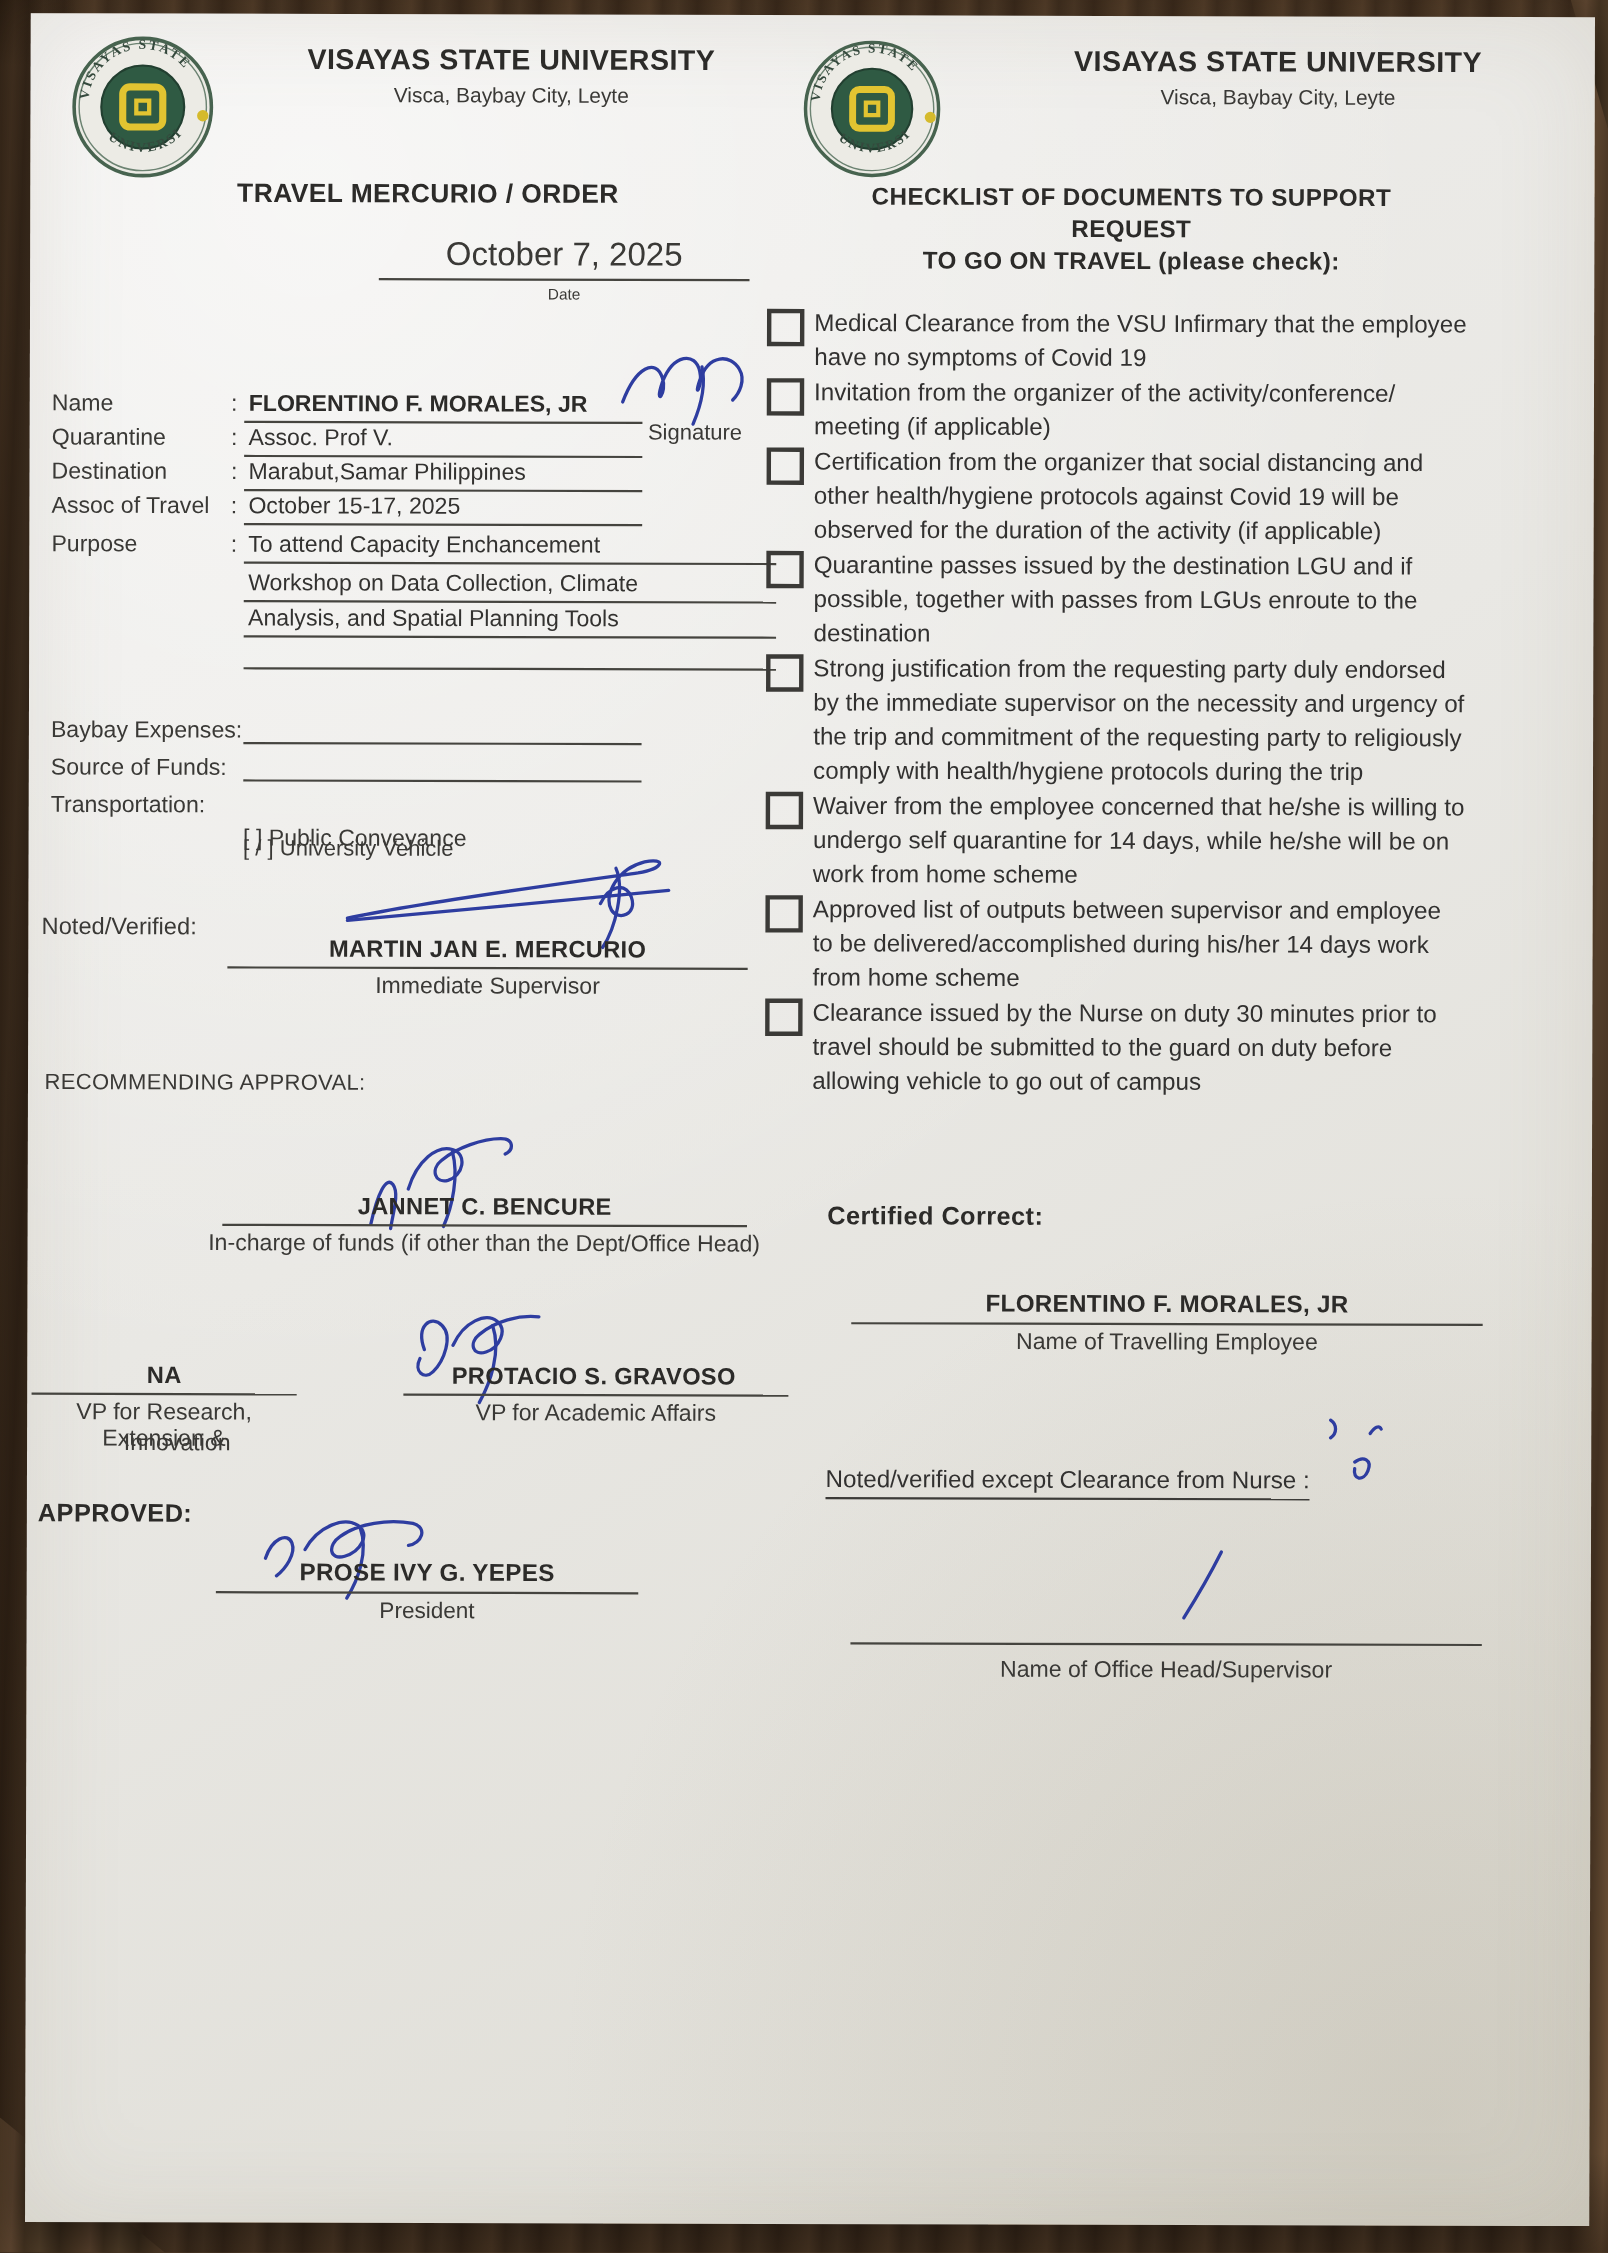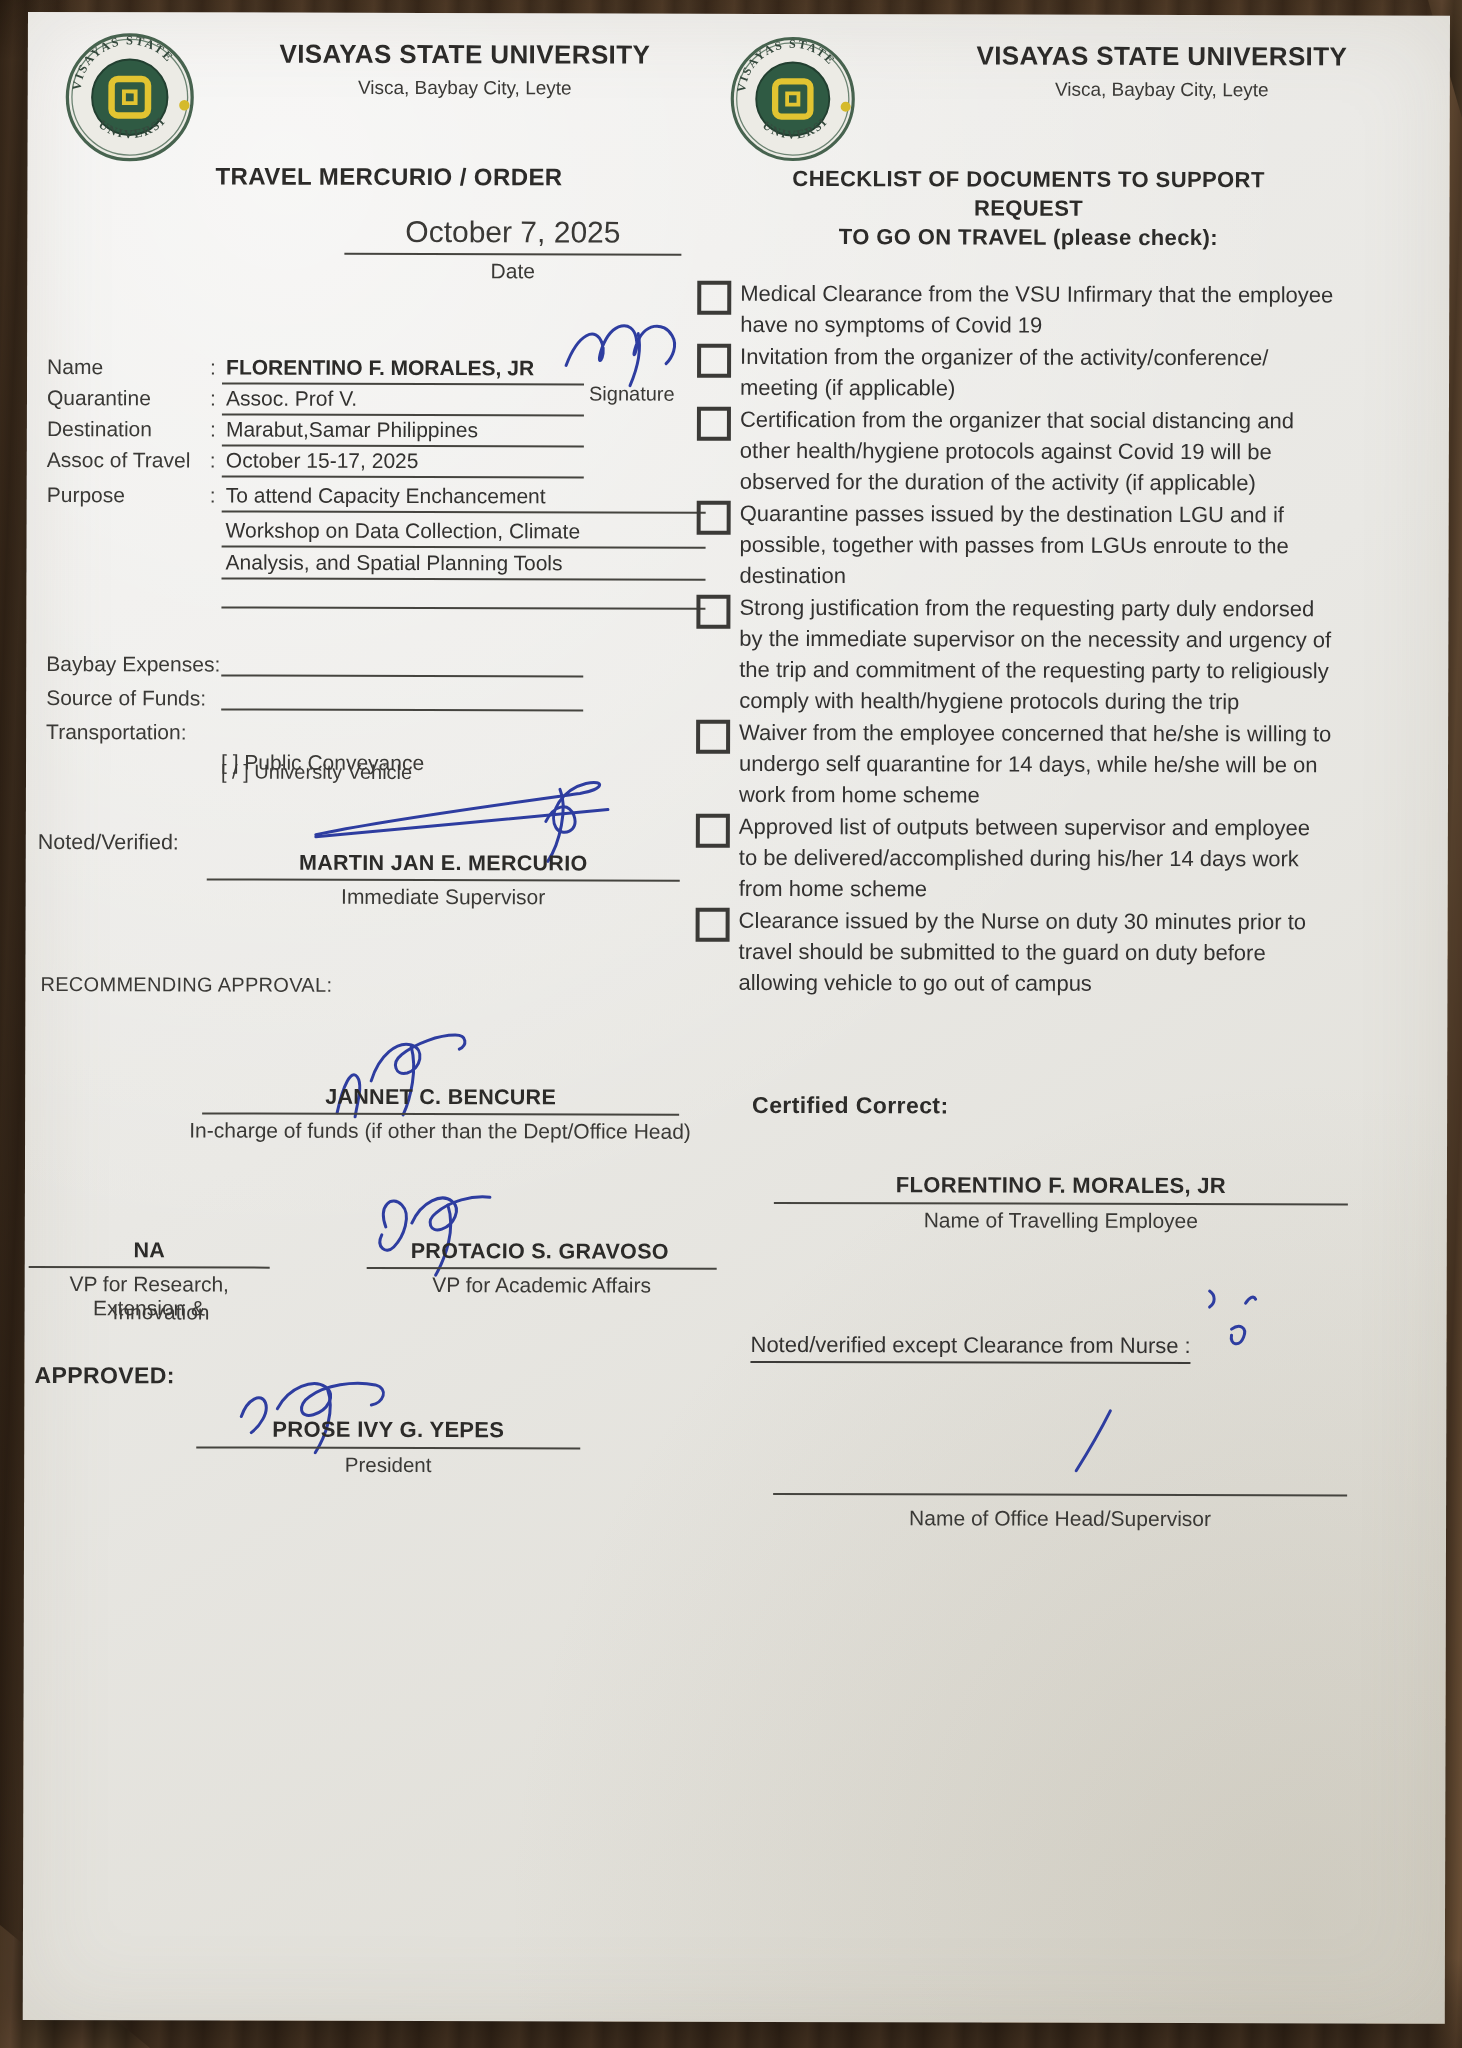--- a/index.html
+++ b/index.html
@@ -65,21 +65,21 @@
       <text class="sealtxt"><textPath href="#arcTopL" startOffset="8%">VISAYAS STATE</textPath></text>
       <text class="sealtxt" font-size="8"><textPath href="#arcBotL" startOffset="12%">UNIVERSITY</textPath></text>
     </svg>
 
     <div class="abs center heading" style="left:237px;top:26px;width:400px;font-size:26px">VISAYAS STATE UNIVERSITY</div>
     <div class="abs center ptxt small" style="left:237px;top:64px;width:400px">Visca, Baybay City, Leyte</div>
     <div class="abs center heading" style="left:188px;top:150px;width:347px;font-size:24px">TRAVEL MERCURIO / ORDER</div>
 
     <div class="abs center ptxt" style="left:317px;top:202px;width:337px;font-size:30px">October 7, 2025</div>
     <div class="uline" style="left:317px;top:240px;width:337px"></div>
-    <div class="abs center ptxt" style="left:317px;top:246px;width:337px;font-size:21px">Date</div>
+    <div class="abs center ptxt" style="left:317px;top:246px;width:337px;font-size:14px">Date</div>
 
     <div class="flabel" style="top:343px">Name</div>
     <div class="fcolon" style="top:343px">:</div>
     <div class="fline" style="top:343px"><span class="bold" style="color:#2c2b29">FLORENTINO F. MORALES, JR</span></div>
 
     <div class="flabel" style="top:374px">Quarantine</div>
     <div class="fcolon" style="top:374px">:</div>
     <div class="fline" style="top:374px">Assoc. Prof V.</div>
 
     <div class="flabel" style="top:405px">Destination</div>

